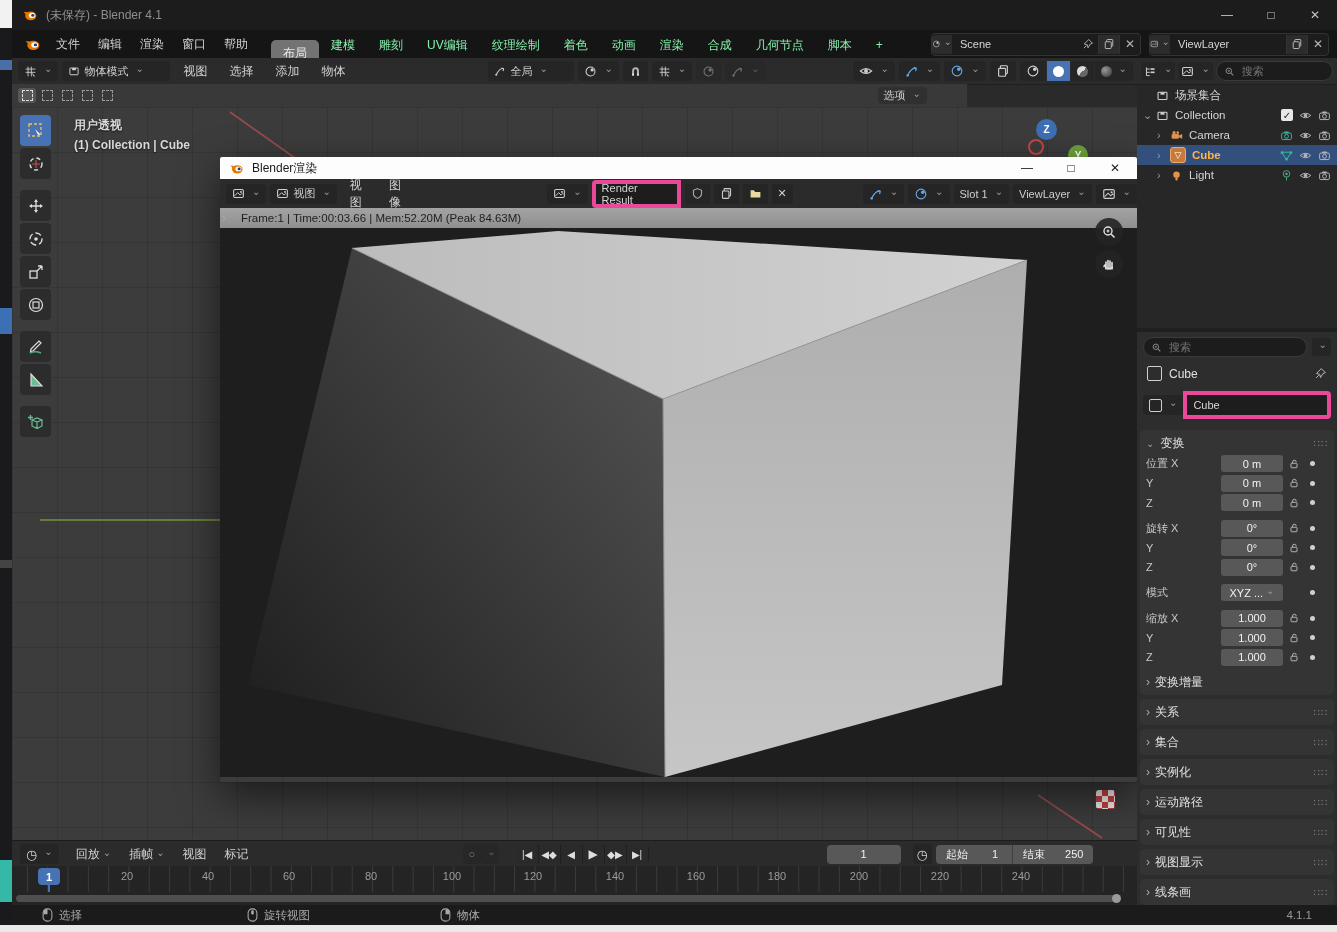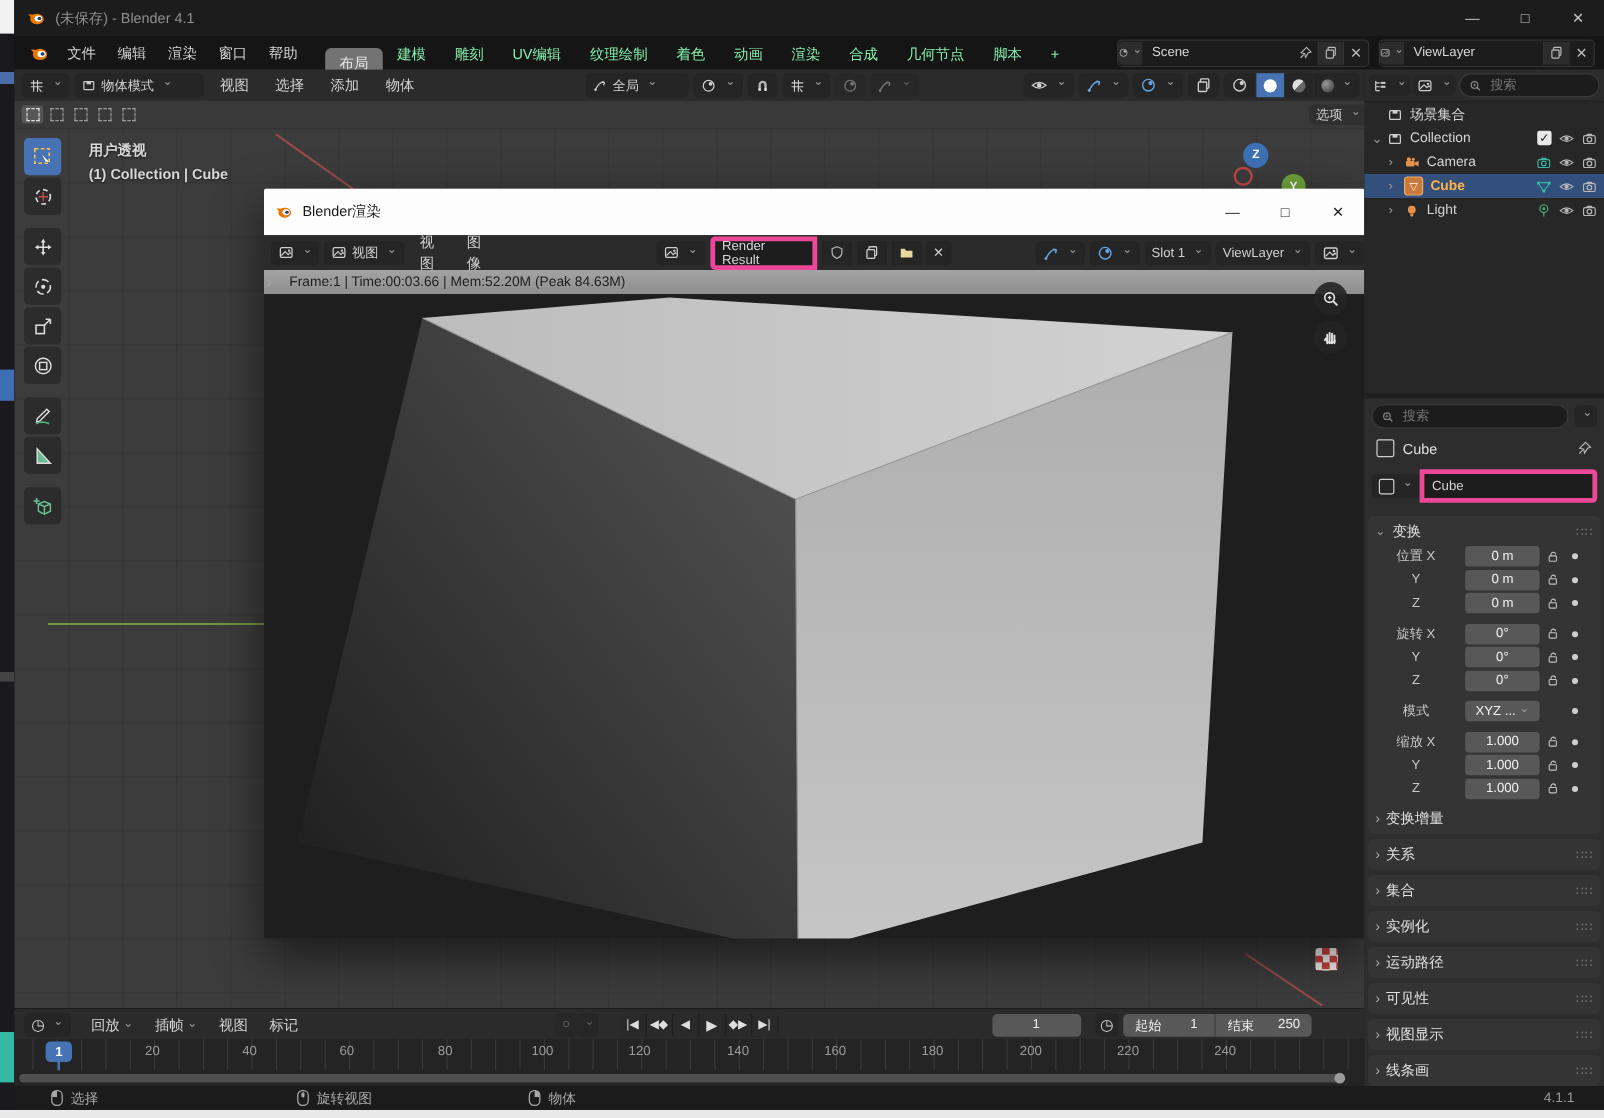--- a/index.html
+++ b/index.html
@@ -45,21 +45,21 @@
   .idblock{display:flex;align-items:center;background:#1c1c1c;border:1px solid #333;
            border-radius:4px;height:21px;}
   .idblock .val{padding:0 8px;font-size:11px;color:#d6d6d6;}
   .minibtn{width:20px;height:19px;display:flex;align-items:center;justify-content:center;
            background:#2c2c2c;border-left:1px solid #333;color:#b9b9b9;}
 
   
   #vp-header{left:0;top:58px;width:1125px;height:26px;background:#2b2b2b;display:flex;
              align-items:center;gap:4px;border-bottom:1px solid #1f1f1f;}
   
-  #tool-settings{left:0;top:84px;width:1168px;height:23px;background:#393939;display:flex;
+  #tool-settings{left:0;top:84px;width:955px;height:23px;background:#393939;display:flex;
                  align-items:center;border-bottom:1px solid #242424;}
   .mini-mode{width:18px;height:15px;border-radius:3px;margin-right:2px;display:flex;
              align-items:center;justify-content:center;}
   .mini-mode.on{background:#565656;}
 
   
   #vp-canvas{left:0;top:107px;width:1125px;height:733px;background-color:#3c3c3c;
     background-image:linear-gradient(rgba(0,0,0,.12) 1px,transparent 1px),
                      linear-gradient(90deg,rgba(0,0,0,.12) 1px,transparent 1px);
     background-size:45px 45px;overflow:hidden;}
@@ -71,21 +71,21 @@
   .tool.active{background:#4772b3;}
   .tgap{height:9px;}
 
   
   .gizmo-ball{position:absolute;border-radius:50%;display:flex;align-items:center;
               justify-content:center;font-size:10px;font-weight:bold;color:#fff;}
 
   
   #rwin{left:208px;top:157px;width:917px;height:625px;box-shadow:0 14px 40px rgba(0,0,0,.55);
         border-radius:2px;overflow:hidden;}
-  #rwin-title{height:39px;background:#fdfdfd;display:flex;align-items:center;}
+  #rwin-title{height:22px;background:#fdfdfd;display:flex;align-items:center;}
   #rwin-title .t{color:#1a1a1a;font-size:12px;margin-left:8px;}
   #rwin-title .wb{width:44px;height:27px;display:flex;align-items:center;justify-content:center;
                   color:#222;font-size:12px;}
   #rwin-header{height:29px;background:#2b2b2b;display:flex;align-items:center;gap:4px;}
   #rwin-stats{height:20px;background:linear-gradient(#a3a3a3,#8f8f8f);display:flex;align-items:center;}
   #rwin-stats .txt{color:#1e1e1e;font-size:11.5px;font-weight:normal;margin-left:10px;}
   #rwin-img{height:549px;background:#1e1e1e;position:relative;}
   .float-circ{position:absolute;width:28px;height:28px;border-radius:50%;background:rgba(35,35,35,.9);
               display:flex;align-items:center;justify-content:center;color:#e0e0e0;}
 
@@ -99,21 +99,21 @@
   .ol-row{height:20px;display:flex;align-items:center;padding-left:6px;font-size:11.5px;color:#d4d4d4;}
   .ol-row.sel{background:#33507d;}
   .ol-arrow{color:#9a9a9a;width:13px;font-size:11px;}
   .ol-right{margin-left:auto;display:flex;align-items:center;gap:6px;padding-right:6px;color:#b6b6b6;}
 
   
   #props{left:1125px;top:332px;width:200px;height:573px;background:#2d2d2d;overflow:hidden;}
   .panel{background:#343434;border-radius:5px;margin:3px 3px 4px;padding:2px 6px;}
   .p-head{height:22px;display:flex;align-items:center;color:#e0e0e0;font-size:12px;}
   .t-row{display:flex;align-items:center;height:19.5px;}
-  .t-label{width:68px;text-align:center;color:#c8c8c8;font-size:11px;padding-right:7px;}
+  .t-label{width:68px;text-align:left;color:#c8c8c8;font-size:11px;padding-right:7px;}
   .t-value{width:62px;background:#585858;border-radius:3px;height:17px;display:flex;
            align-items:center;justify-content:center;color:#f2f2f2;font-size:11px;}
   .t-lock{width:22px;display:flex;justify-content:center;color:#c0c0c0;}
   .t-dot{width:14px;display:flex;justify-content:center;}
   .t-dot::after{content:"";width:5px;height:5px;border-radius:50%;background:#cfcfcf;}
   .dd{background:#585858;border-radius:3px;height:17px;display:flex;align-items:center;
       justify-content:center;color:#f2f2f2;font-size:11px;width:62px;}
 
   
   #timeline-h{left:0;top:840px;width:1125px;height:26px;background:#2b2b2b;display:flex;

